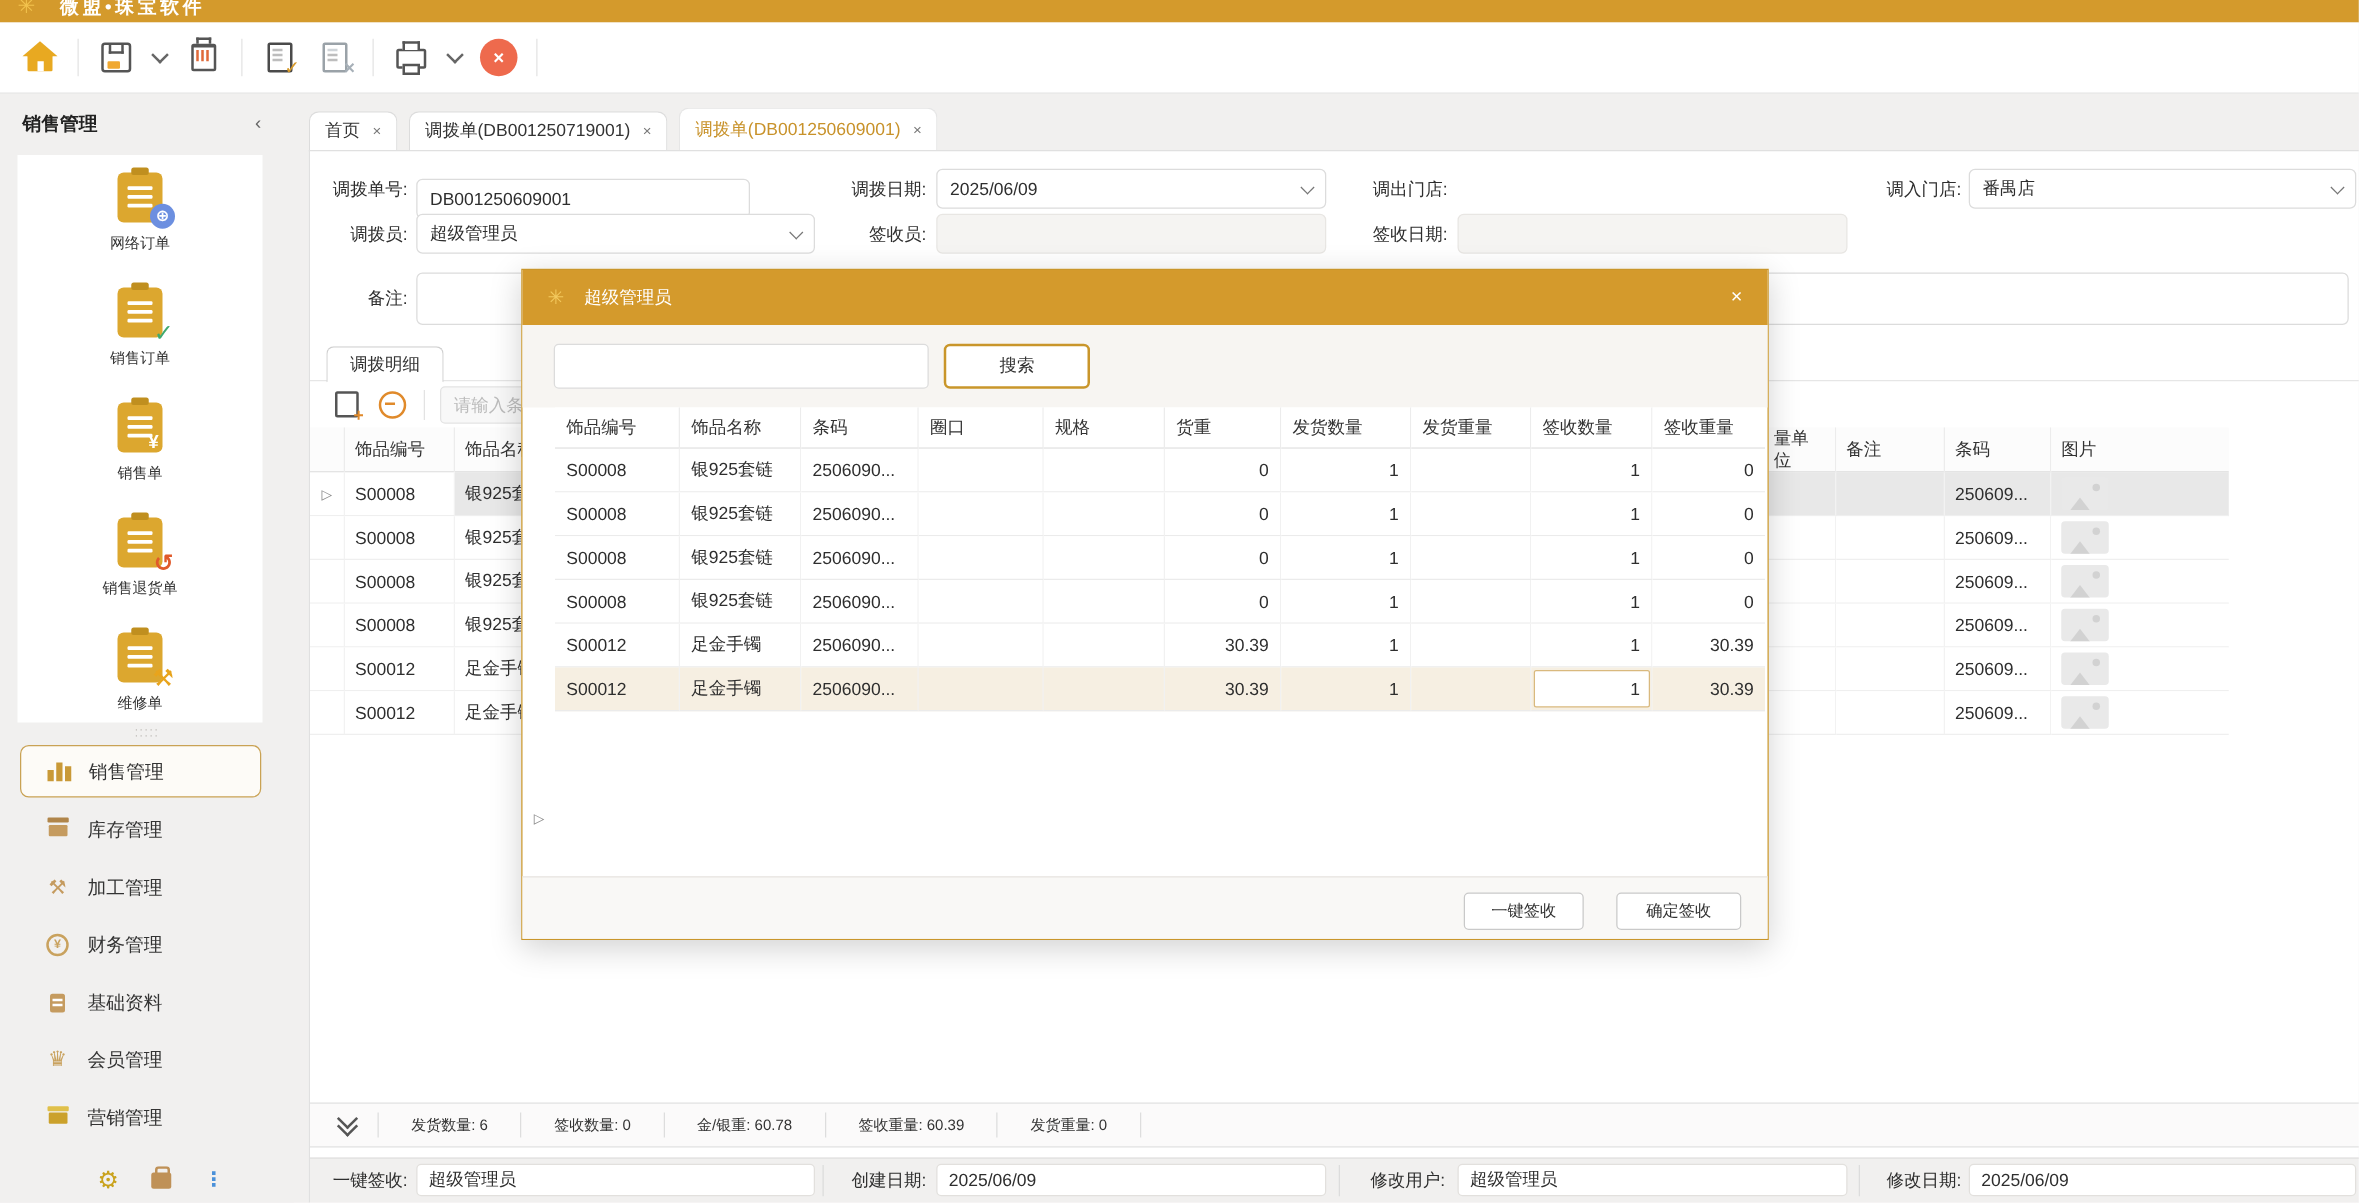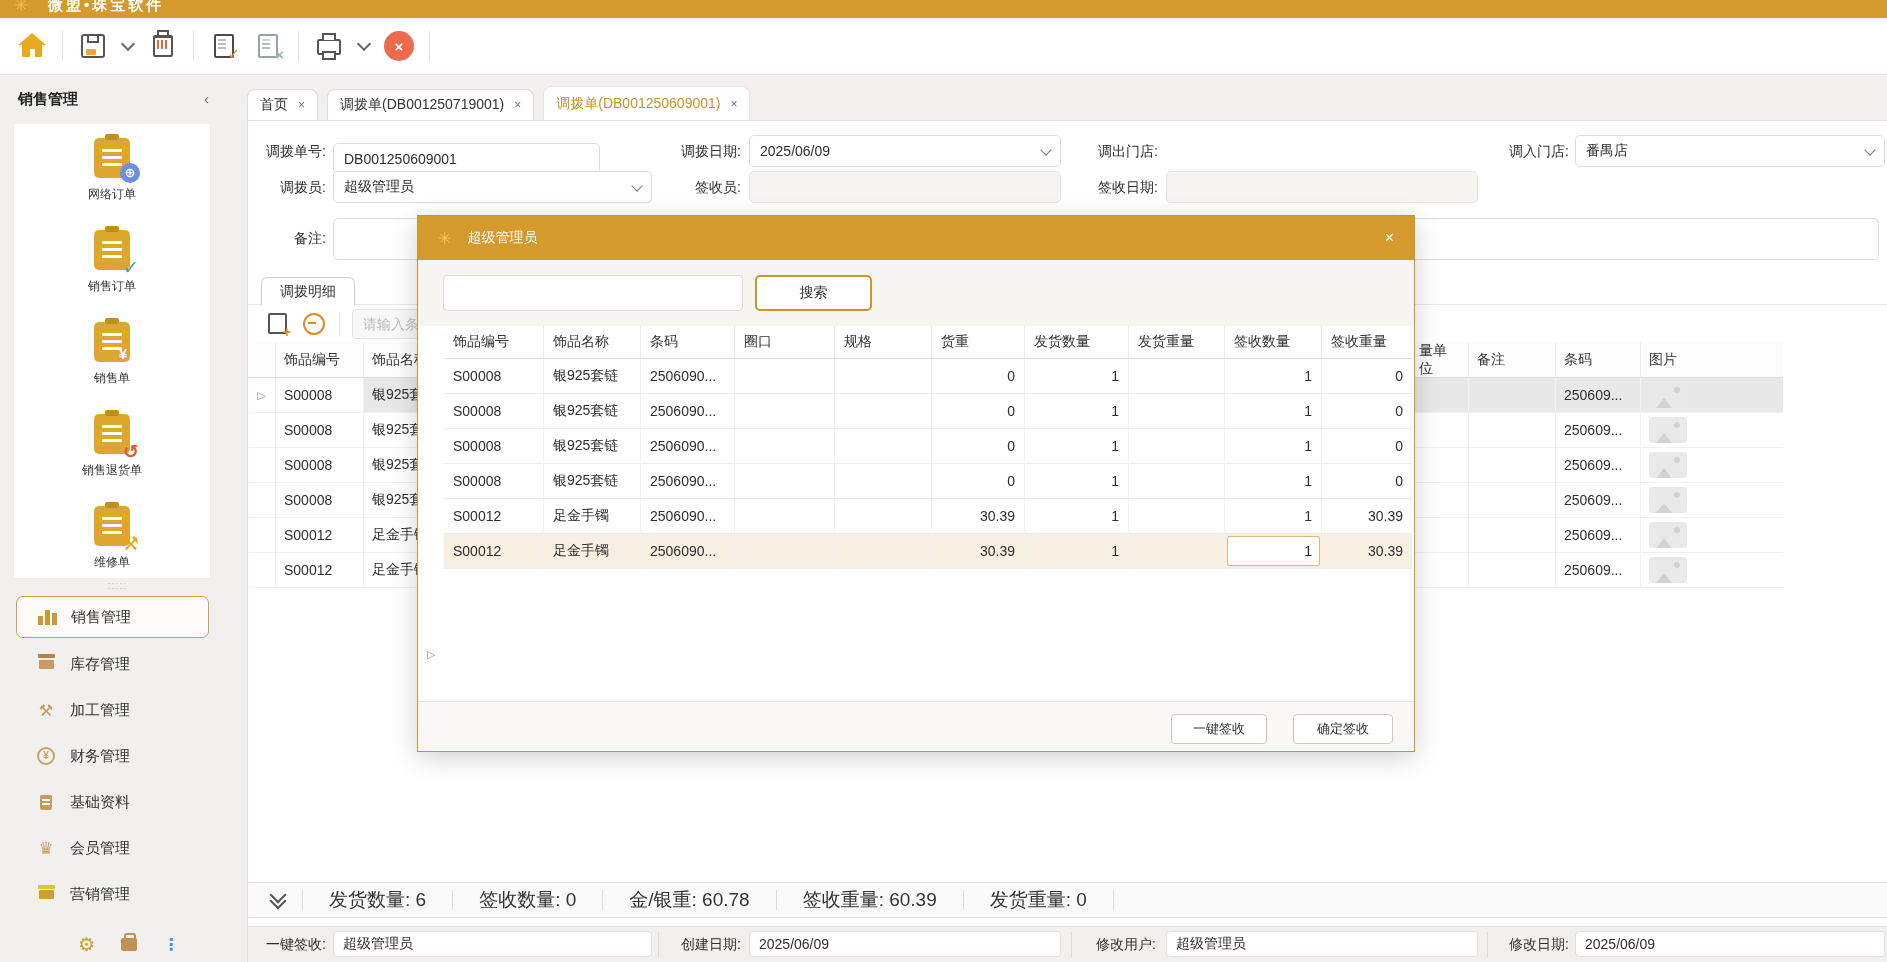--- a/index.html
+++ b/index.html
@@ -111,21 +111,21 @@
   .imgph{width:38px;height:26px;background:#E9E9E9;border-radius:3px;position:relative;overflow:hidden;}
   .imgph::before{content:'';position:absolute;right:7px;top:5px;width:6px;height:6px;border-radius:50%;background:#D2D2D2;}
   .imgph::after{content:'';position:absolute;left:5px;bottom:-3px;border-left:10px solid transparent;border-right:10px solid transparent;border-bottom:13px solid #D2D2D2;}
   
   .summary{position:absolute;left:0;right:0;bottom:44px;height:36px;background:#FBFAFA;border-top:1px solid #E2E2E2;border-bottom:1px solid #E2E2E2;
     display:flex;align-items:center;box-sizing:border-box;}
   .i-layers{position:relative;width:16px;height:16px;margin:0 16px 0 22px;}
   .i-layers::before,.i-layers::after{content:'';position:absolute;left:2px;width:10px;height:10px;border-right:2px solid #555;border-bottom:2px solid #555;transform:rotate(45deg);}
   .i-layers::before{top:-3px;} .i-layers::after{top:3px;}
   .sum-sep{width:1px;height:20px;background:#DDDDDD;}
-  .sum-item{padding:0 26px;font-size:19px;color:#333;}
+  .sum-item{padding:0 26px;font-size:12px;color:#333;}
   .footerbar{position:absolute;left:0;right:0;bottom:0;height:35px;background:#F1F0EF;border-top:1px solid #E0E0E0;}
   .ft-label{position:absolute;top:0;height:35px;display:flex;align-items:center;justify-content:flex-end;color:#2e2e2e;}
   .ft-input{position:absolute;top:4px;height:26px;background:#fff;border:1px solid #E2E0DD;border-radius:4px;display:flex;align-items:center;padding:0 9px;box-sizing:border-box;font-size:14px;}
   .ft-sep{position:absolute;top:5px;bottom:5px;width:1px;background:#DCDCDC;}
   
   .dialog{position:absolute;left:417px;top:215px;width:998px;height:537px;background:#FFFFFF;border:1px solid #C9962B;
     box-sizing:border-box;box-shadow:0 6px 24px rgba(0,0,0,0.18);z-index:10;}
   .dlg-header{position:absolute;left:0;top:0;right:0;height:44px;background:#D49A2C;display:flex;align-items:center;}
   .dlg-flower{color:#F3C95E;font-size:16px;margin-left:20px;}
   .dlg-title{color:#fff;font-size:14px;margin-left:16px;}

